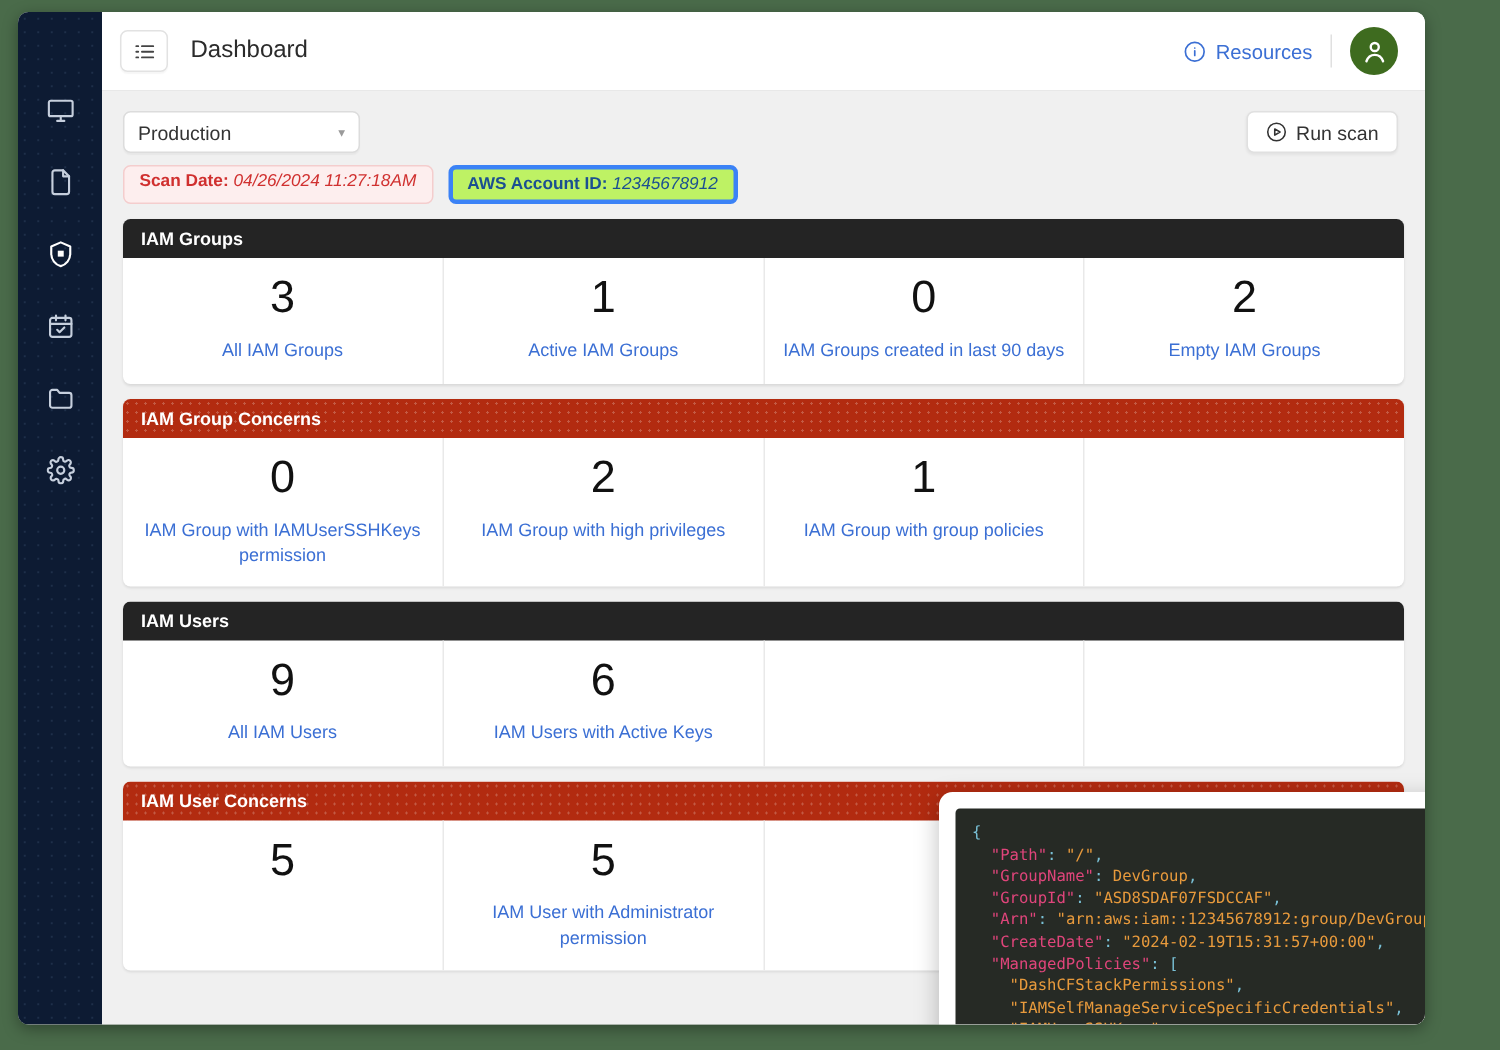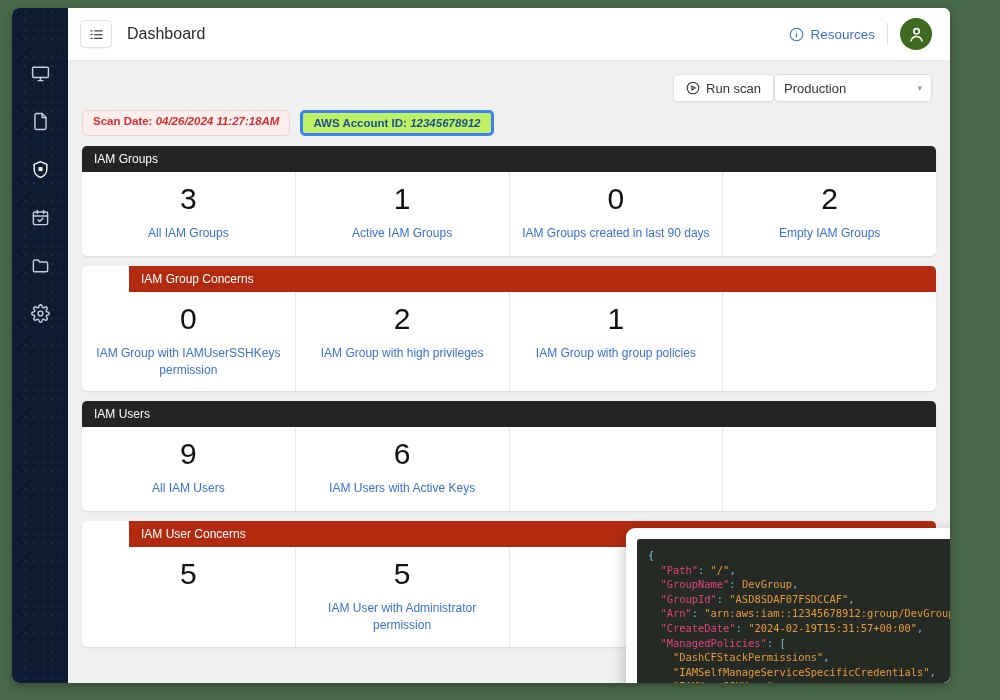--- a/index.html
+++ b/index.html
@@ -148,21 +148,21 @@
     display: flex; gap: 10px;
     padding: 8px 18px 0 14px;
   }
   .badge {
     border-radius: 5px;
     padding: 4px 10px;
     font-size: 11.5px;
     font-weight: bold;
     white-space: nowrap;
   }
-  .badge .val { font-weight: bold; font-style: italic; }
+  .badge .val { font-weight: normal; font-style: italic; }
   .badge.red   { background: #fdeeee; border: 1px solid #f4cdcd; color: #d0302f; }
   .badge.blue  { background: #bef264; border: 3px solid #3b82f6; color: #1b4f91; }
 
   
   #content {
     flex: 1 1 auto;
     padding: 10px 14px 0 14px;
     overflow: hidden;
     position: relative;
   }
@@ -172,29 +172,28 @@
     border-radius: 5px;
     overflow: hidden;
     margin-bottom: 10px;
     box-shadow: 0 1px 2px rgba(0,0,0,.10);
   }
   .panel-head {
     height: 26px;
     display: flex; align-items: center;
     padding: 0 12px;
     font-size: 12px;
-    font-weight: normal;
+    font-weight: bold;
     color: #fff;
   }
   .panel-head.dark { background: #242424; }
   .panel-head.danger {
     background:
       radial-gradient(rgba(255,255,255,.22) .7px, transparent .7px) 0 0/6px 6px,
       #b22b10;
-    margin-left: 47px;
   }
   .panel-body {
     display: flex;
     min-height: 84px;
   }
   .metric {
     flex: 1 1 0;
     border-right: 1px solid #e9e9e9;
     padding: 10px 10px 12px 10px;
     display: flex;
@@ -309,30 +308,30 @@
         <div id="avatar">
           <svg viewBox="0 0 24 24" fill="none" stroke="currentColor" stroke-width="2" stroke-linecap="round">
             <circle cx="12" cy="8" r="3.4"></circle>
               <path d="M5 20c1.2-3.6 4-5.4 7-5.4s5.8 1.8 7 5.4"></path>
           </svg>
         </div>
       </div>
     </header>
 
     <div id="toolbar">
+      <div id="env-select">
+        <span>Production</span>
+        <span class="caret">▾</span>
+      </div>
       <div id="run-scan">
         <svg viewBox="0 0 24 24" fill="none" stroke="currentColor" stroke-width="1.8" stroke-linecap="round" stroke-linejoin="round">
           <circle cx="12" cy="12" r="10"></circle>
             <path d="M10 8.5l6 3.5-6 3.5z"></path>
         </svg>
         <span>Run scan</span>
-      </div>
-      <div id="env-select">
-        <span>Production</span>
-        <span class="caret">▾</span>
       </div>
     </div>
 
     <div id="badges">
         <div class="badge red"><span>Scan Date:</span><span class="val"> 04/26/2024 11:27:18AM</span></div>
         <div class="badge blue"><span>AWS Account ID:</span><span class="val"> 12345678912</span></div>
       </div>
 
     <div id="content">
       <div id="panels">

